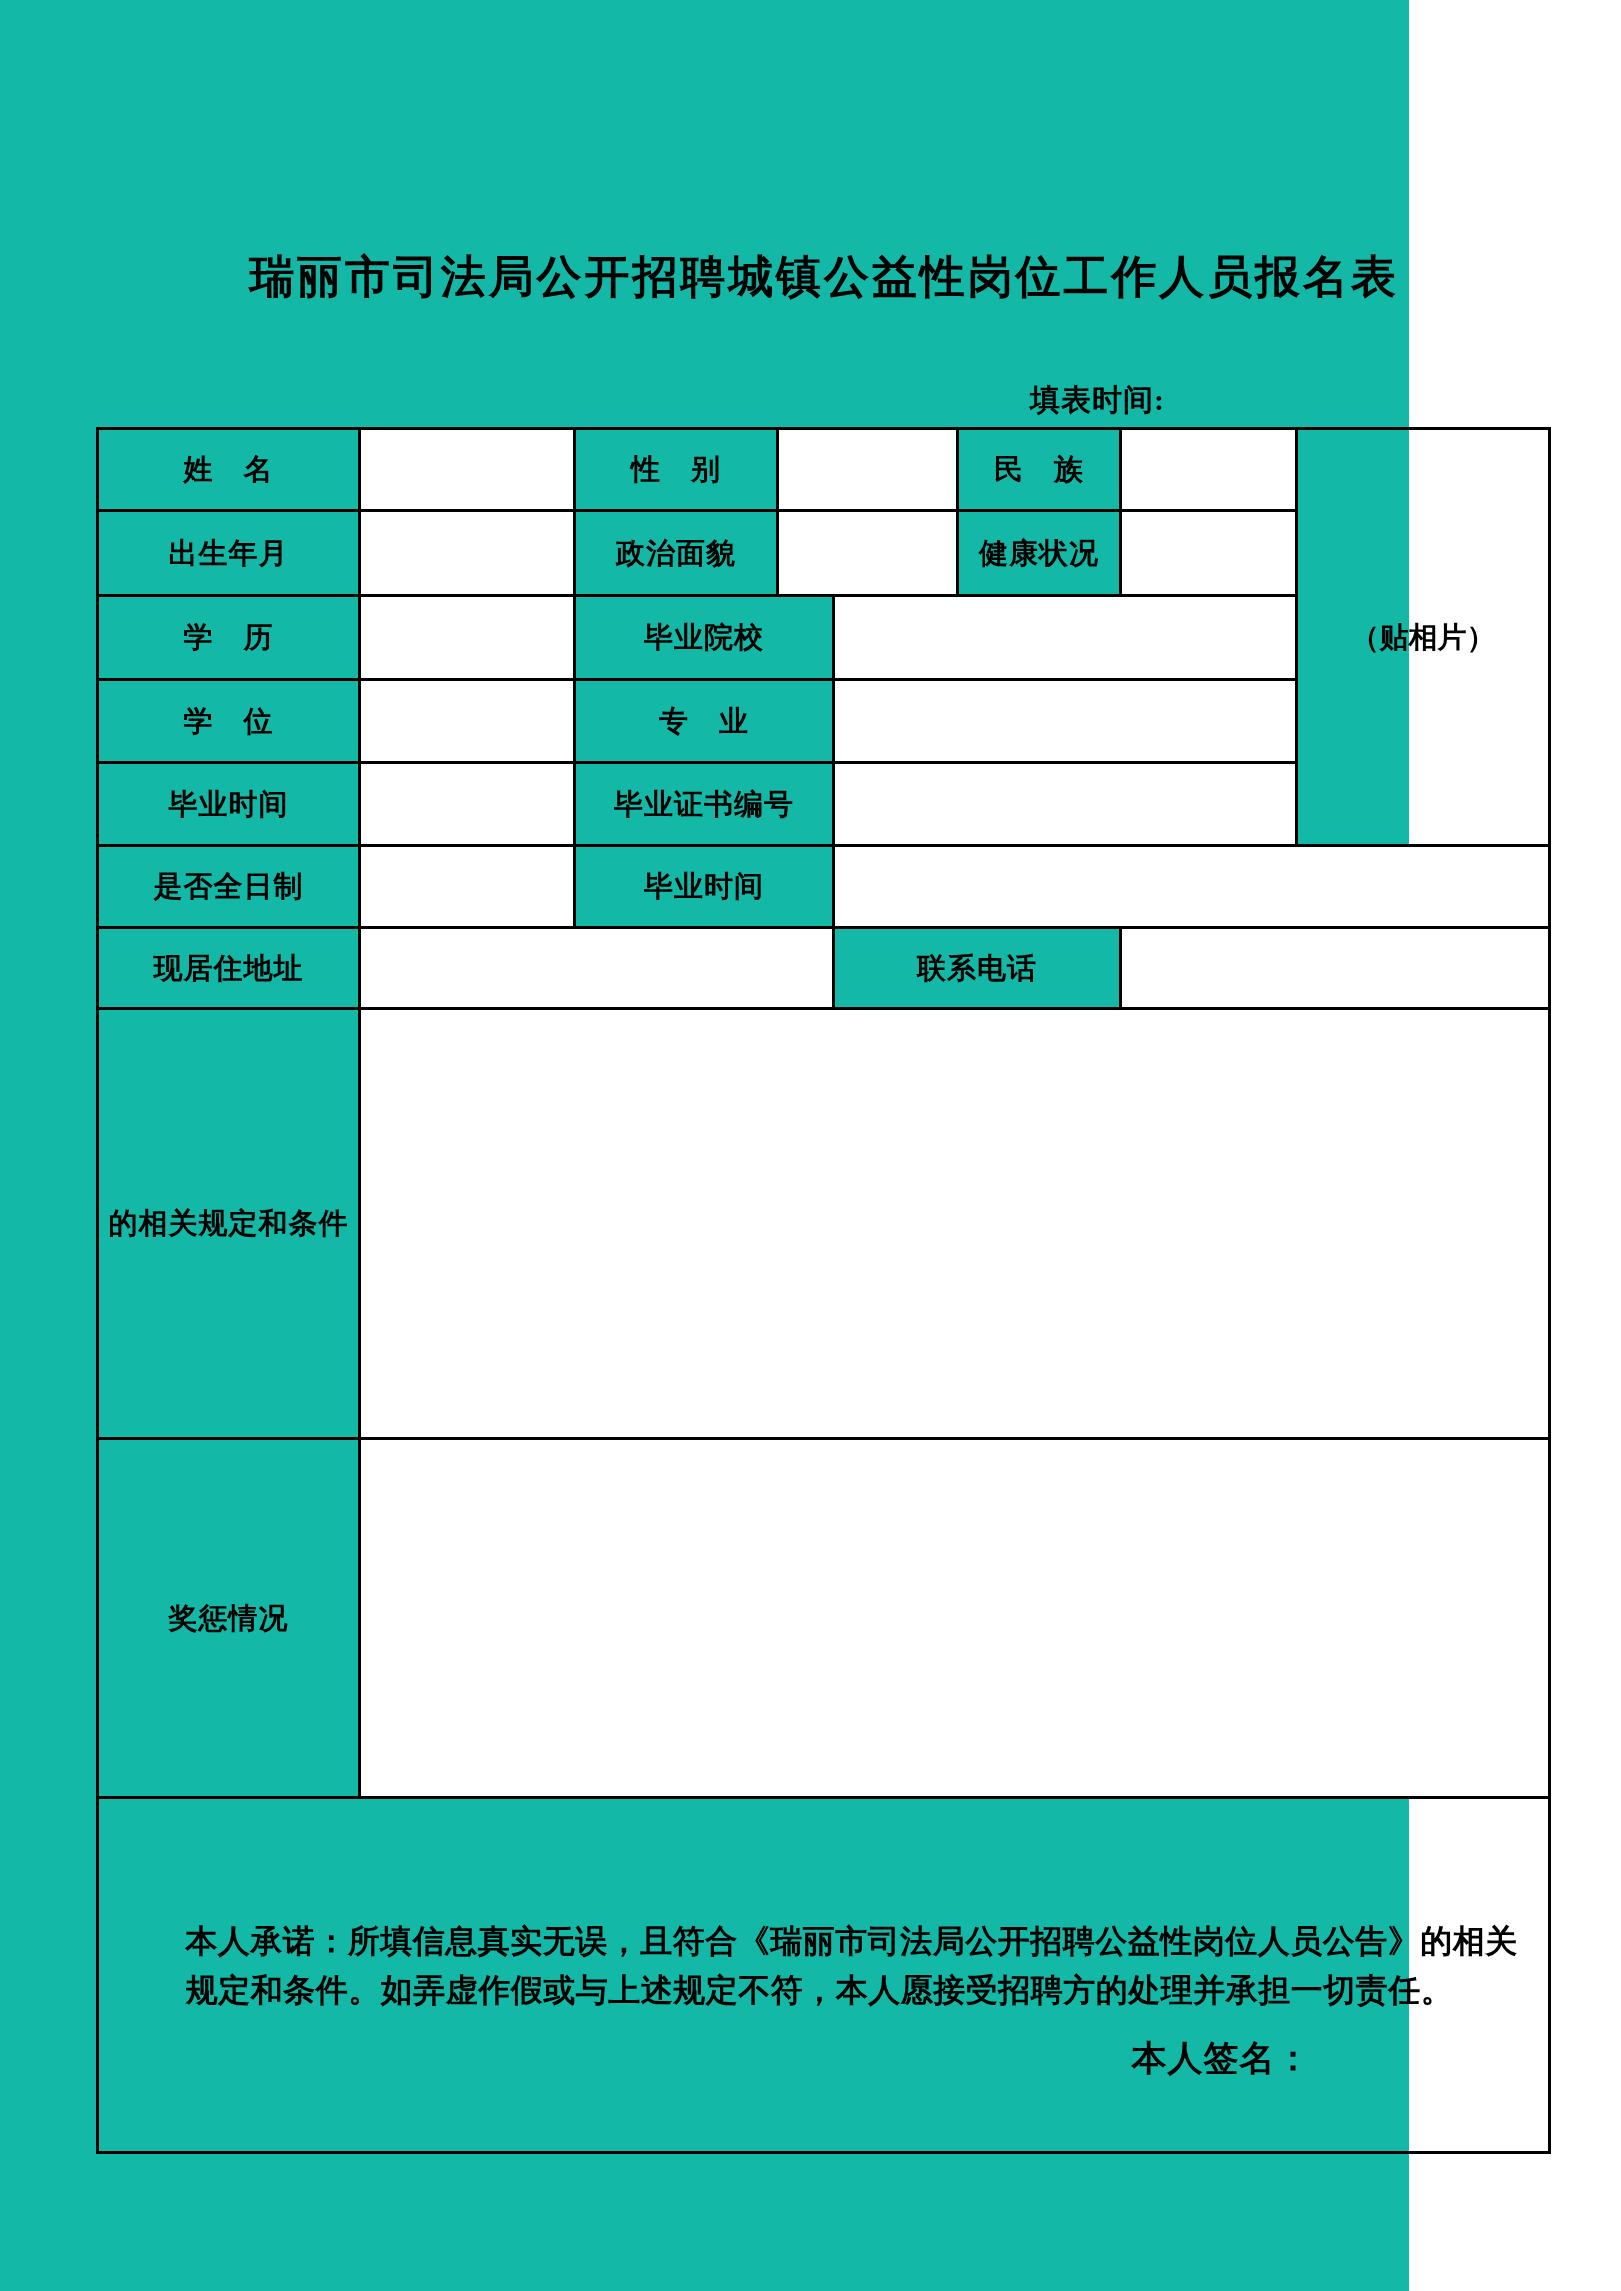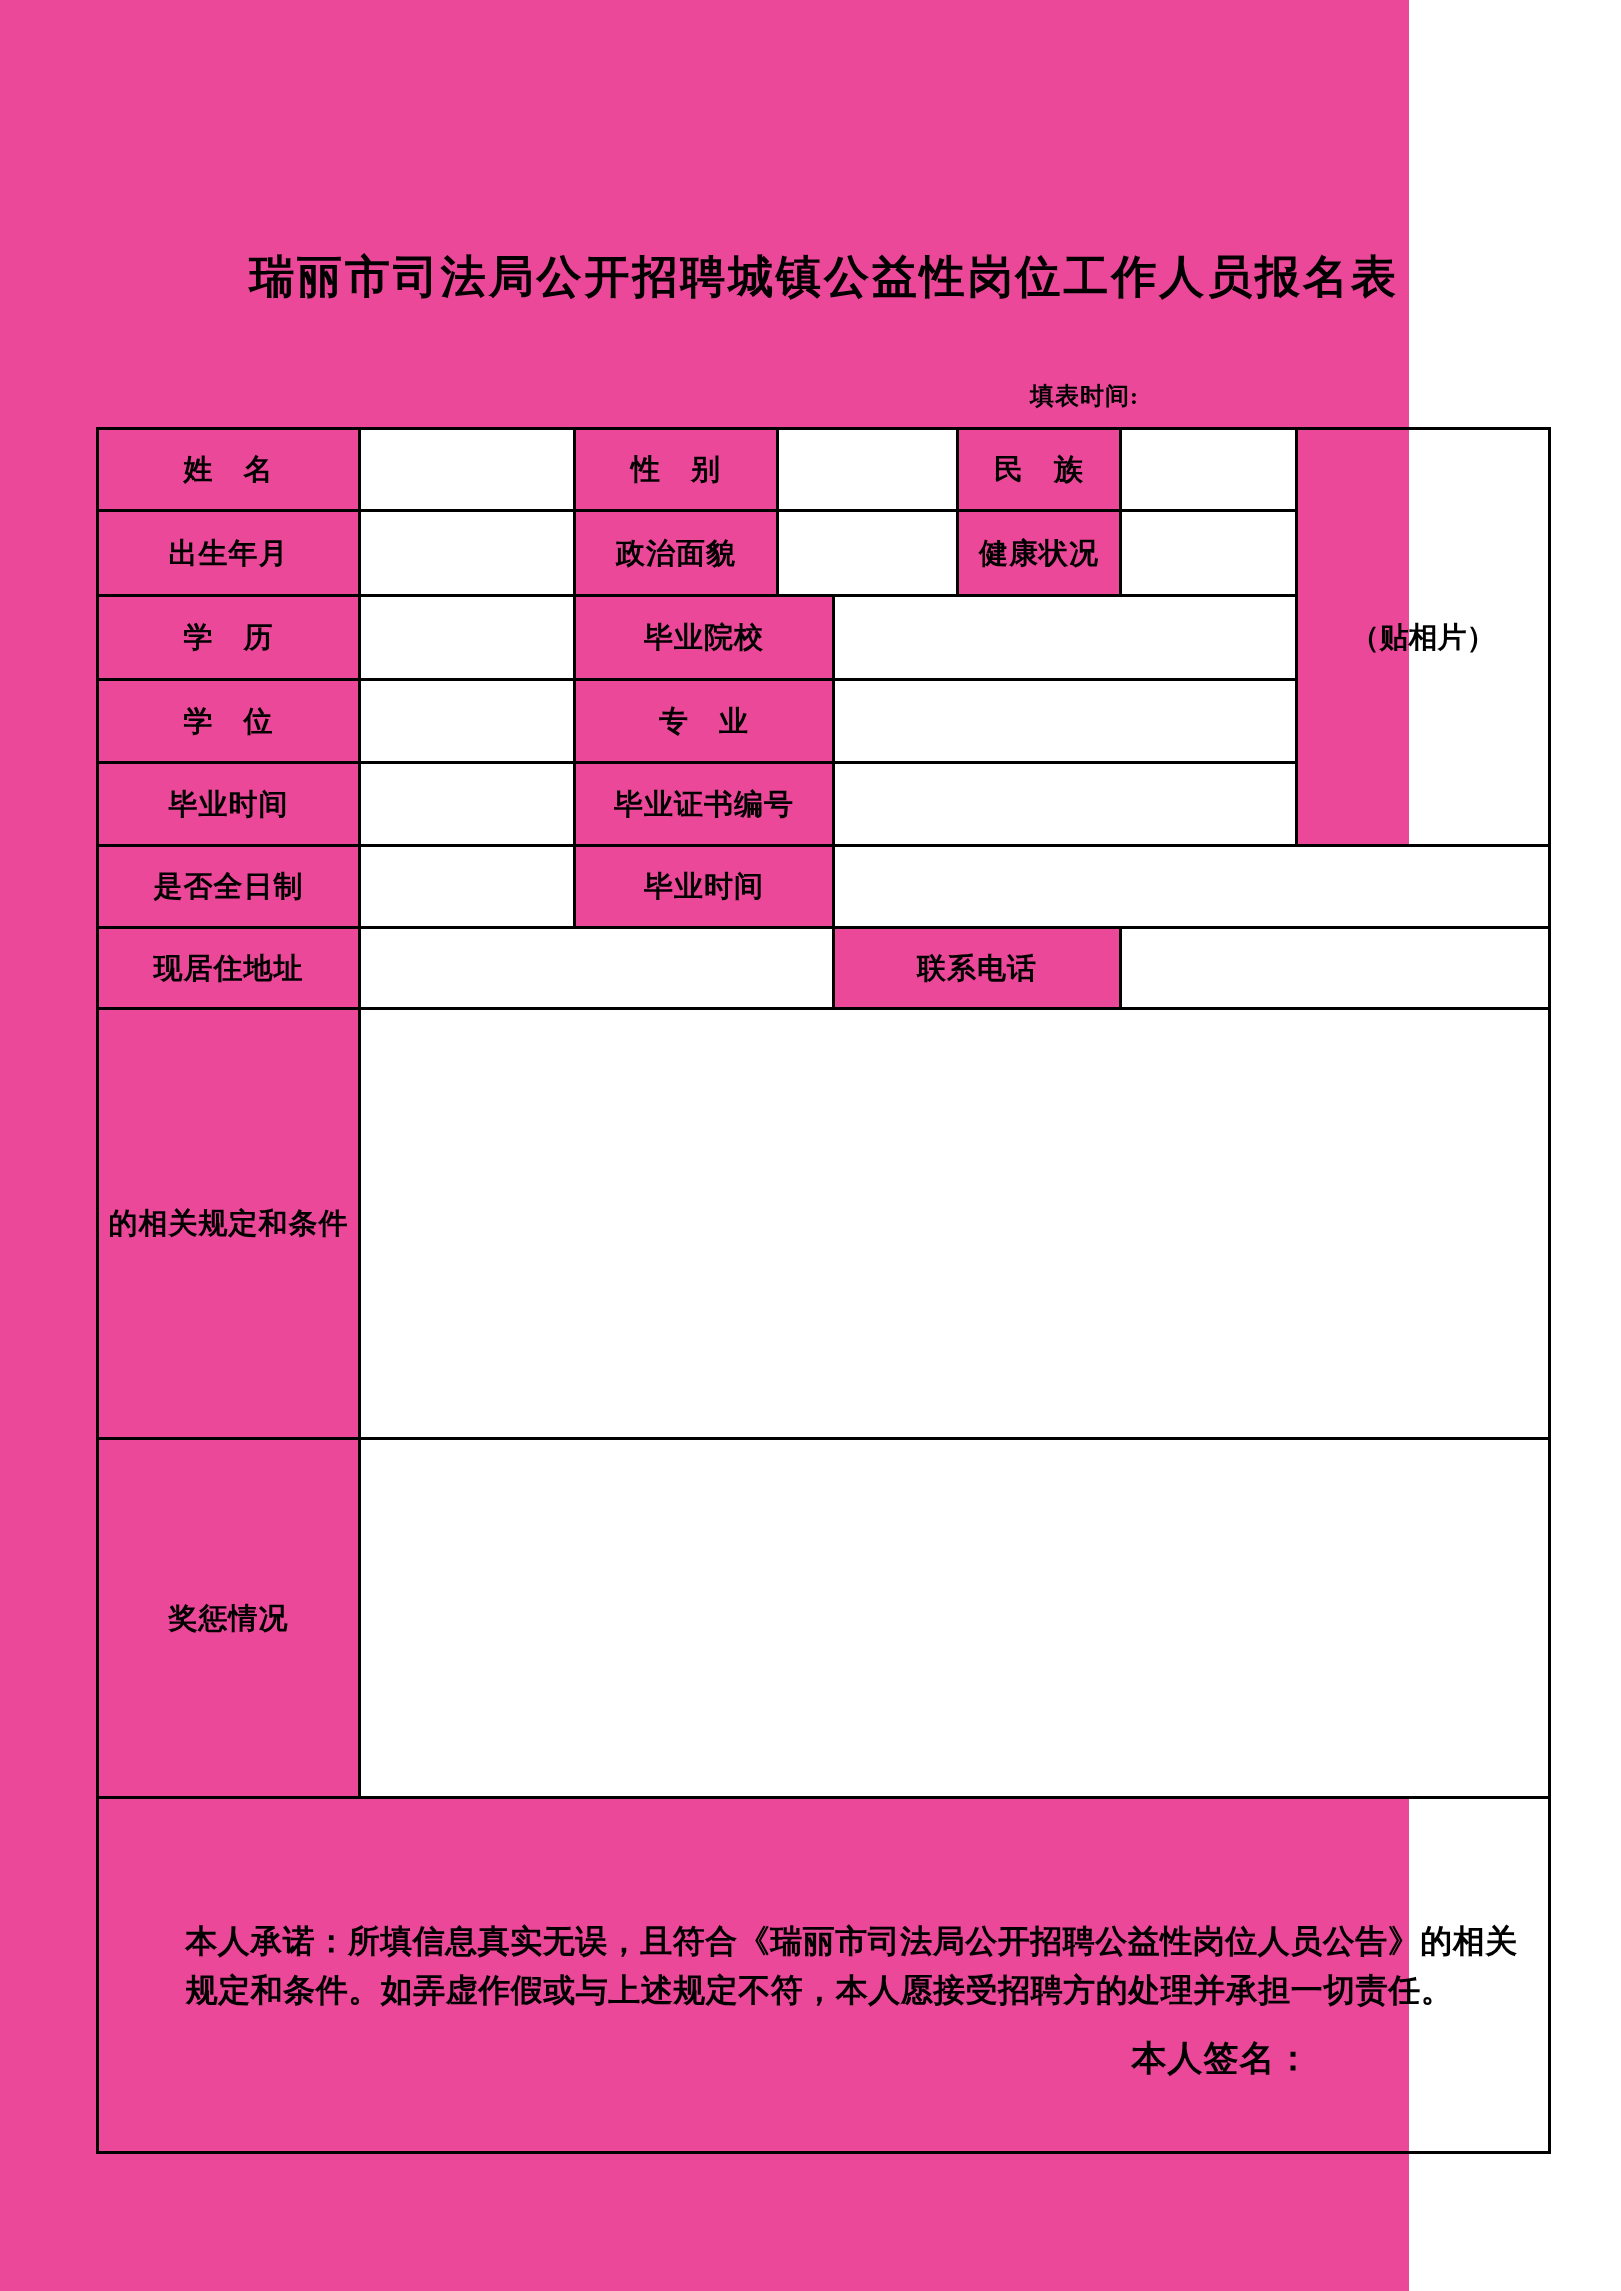--- a/index.html
+++ b/index.html
@@ -13,37 +13,37 @@
     position: relative;
     font-family: "Liberation Serif", "DejaVu Serif", serif;
     font-weight: bold;
     color: #000000;
   }
   .sheet {
     position: absolute;
     left: 0; top: 0;
     width: 1409px;
     height: 2292px;
-    background: #ec4899;
+    background: #14b8a6;
   }
   .doc-title {
     position: absolute;
     top: 247px;
     left: 98px;
     width: 1452px;
     text-align: center;
     font-size: 45px;
     letter-spacing: 2.9px;
     white-space: nowrap;
   }
   .fill-time {
     position: absolute;
     top: 380px;
     left: 1030px;
-    font-size: 24px;
+    font-size: 30px;
     letter-spacing: 1px;
     white-space: nowrap;
   }
   table.form {
     position: absolute;
     top: 427px;
     left: 96px;
     width: 1454px;
     border-collapse: collapse;
     table-layout: fixed;

